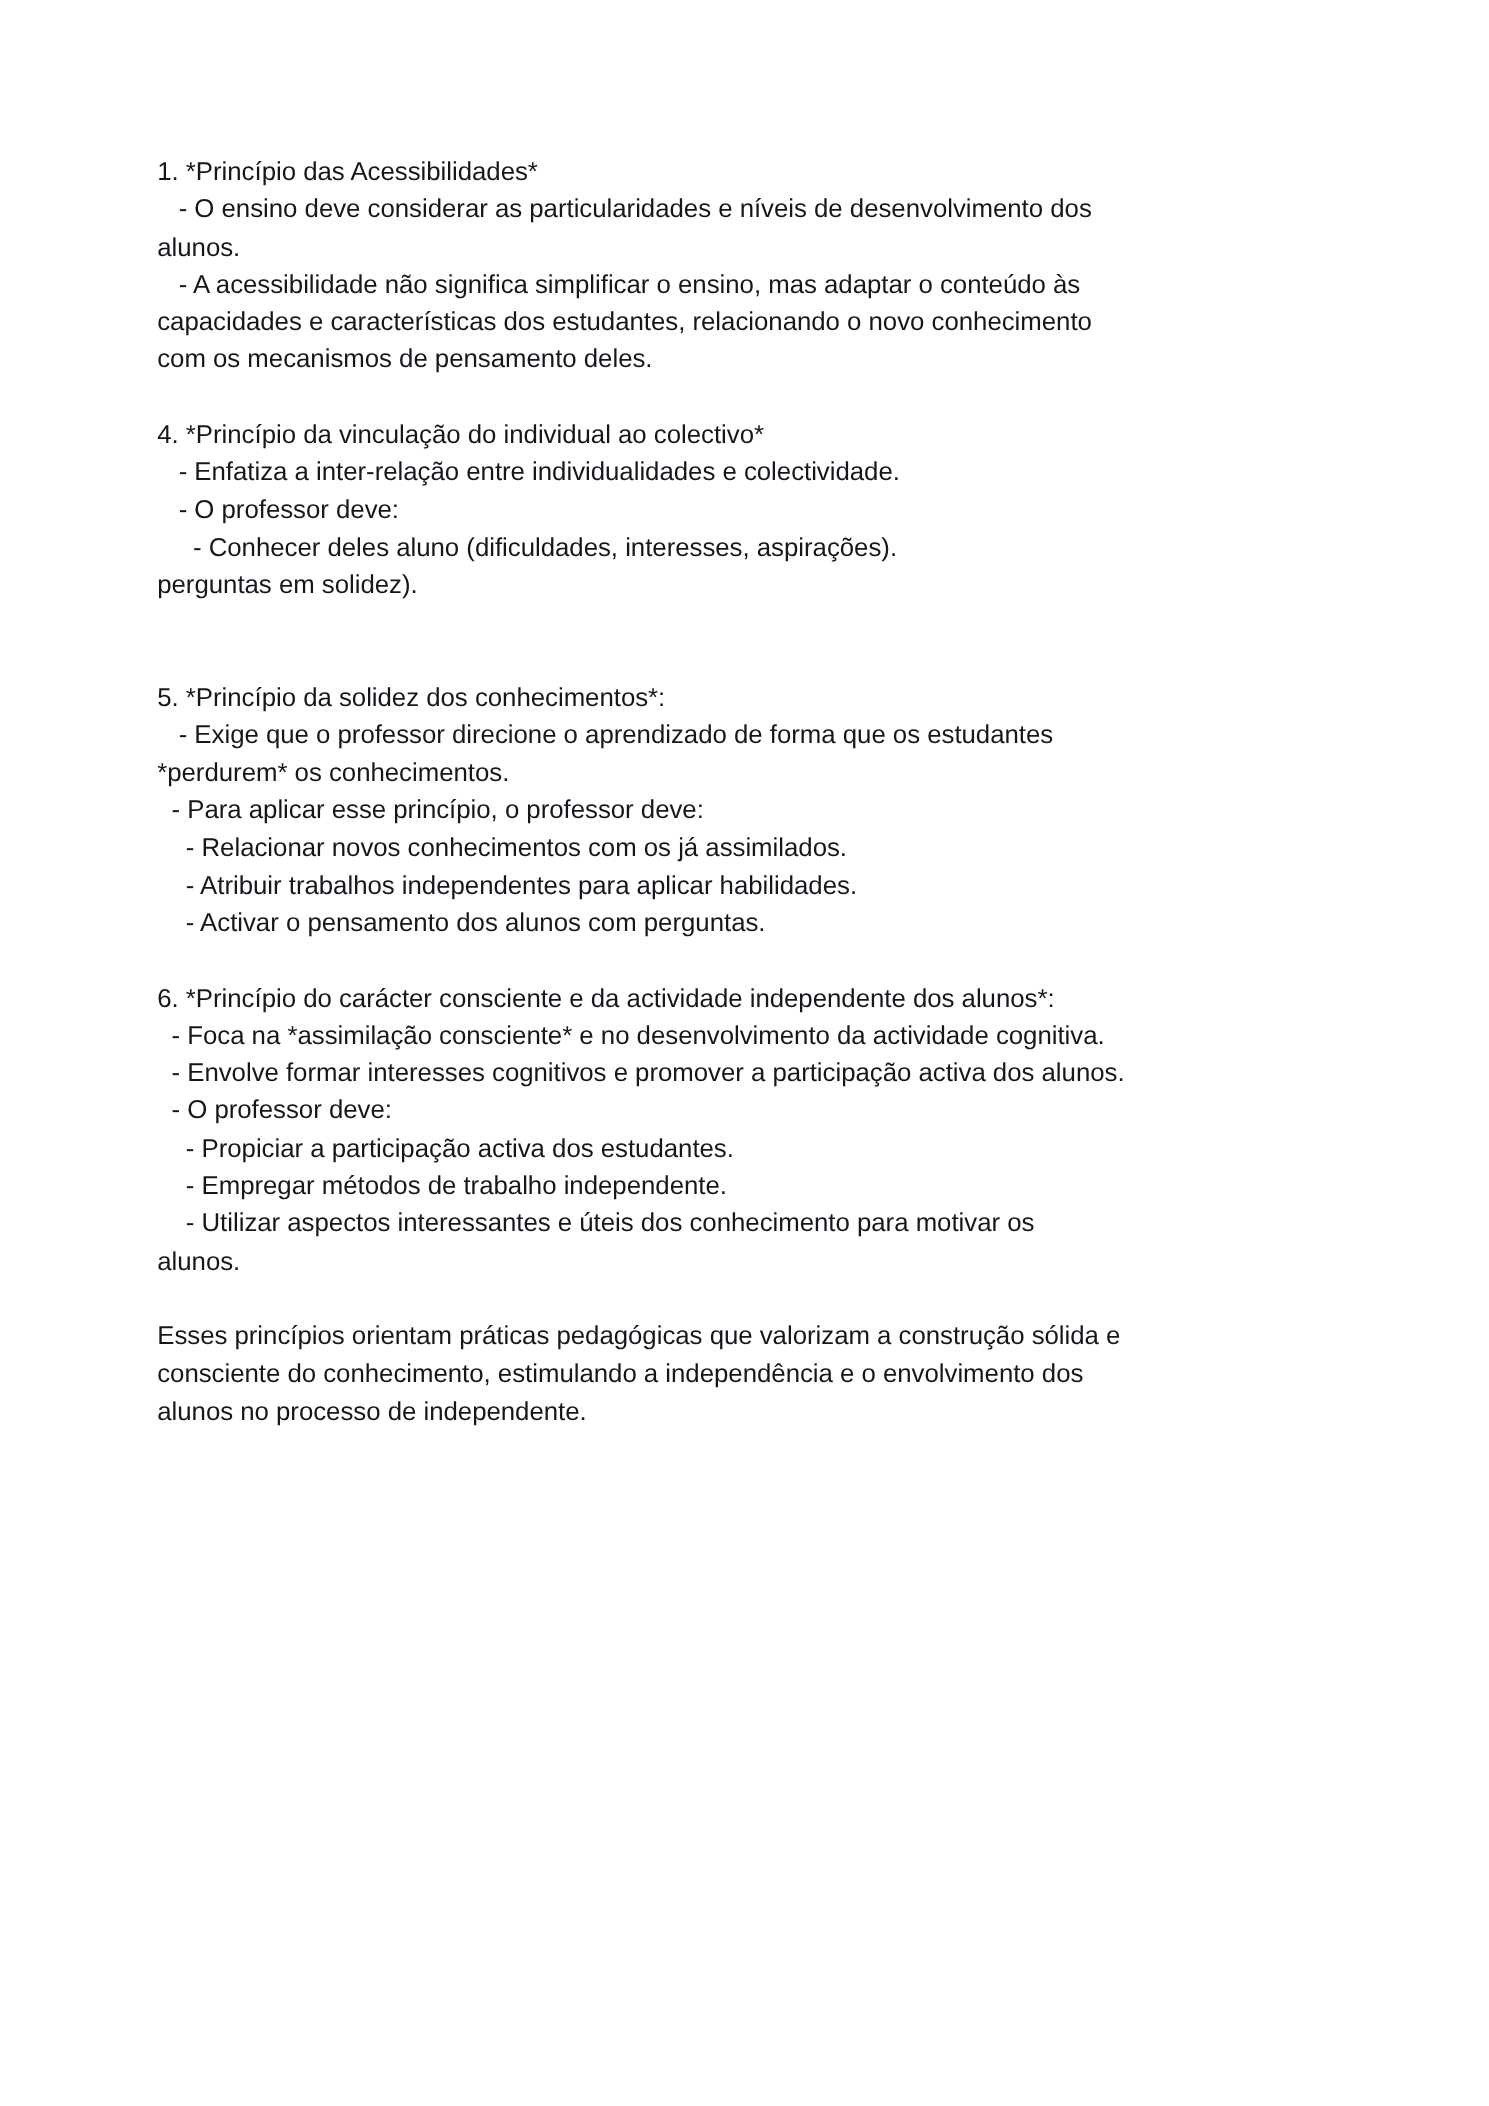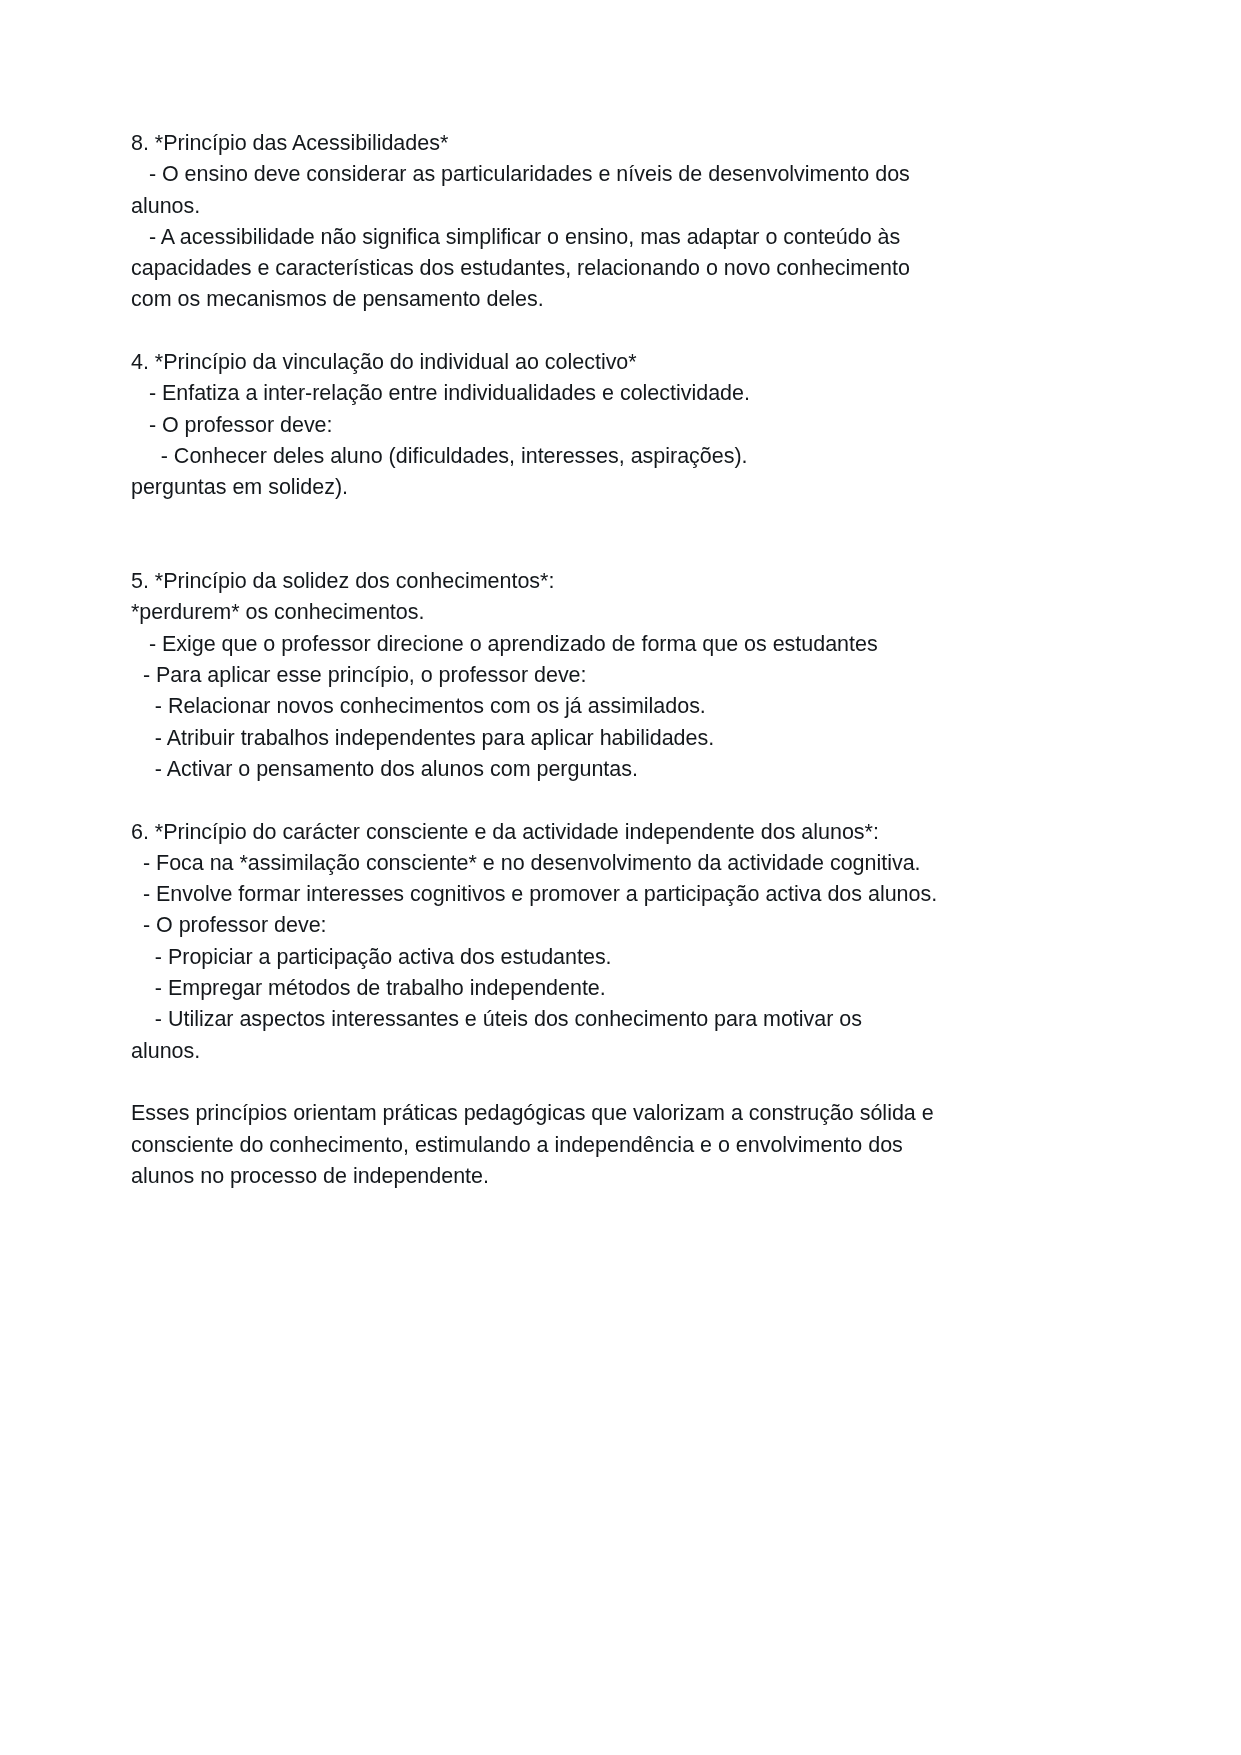--- a/index.html
+++ b/index.html
@@ -37,41 +37,41 @@
     height: 31.3px;
   }
   .block { margin: 0; padding: 0; }
 </style>
 </head>
 <body>
 
 <div class="page">
   <div class="doc-body">
       <div class="block">
-        <div class="line">8. *Princípio das Acessibilidades*</div>
+        <div class="line">1. *Princípio das Acessibilidades*</div>
         <div class="line">   - O ensino deve considerar as particularidades e níveis de desenvolvimento dos</div>
         <div class="line">alunos.</div>
         <div class="line">   - A acessibilidade não significa simplificar o ensino, mas adaptar o conteúdo às</div>
         <div class="line">capacidades e características dos estudantes, relacionando o novo conhecimento</div>
         <div class="line">com os mecanismos de pensamento deles.</div>
       </div>
       <div class="blank"></div>
       <div class="block">
         <div class="line">4. *Princípio da vinculação do individual ao colectivo*</div>
         <div class="line">   - Enfatiza a inter-relação entre individualidades e colectividade.</div>
         <div class="line">   - O professor deve:</div>
         <div class="line">     - Conhecer deles aluno (dificuldades, interesses, aspirações).</div>
         <div class="line">perguntas em solidez).</div>
       </div>
       <div class="blank"></div>
       <div class="blank"></div>
       <div class="block">
         <div class="line">5. *Princípio da solidez dos conhecimentos*:</div>
+        <div class="line">   - Exige que o professor direcione o aprendizado de forma que os estudantes</div>
         <div class="line">*perdurem* os conhecimentos.</div>
-        <div class="line">   - Exige que o professor direcione o aprendizado de forma que os estudantes</div>
         <div class="line">  - Para aplicar esse princípio, o professor deve:</div>
         <div class="line">    - Relacionar novos conhecimentos com os já assimilados.</div>
         <div class="line">    - Atribuir trabalhos independentes para aplicar habilidades.</div>
         <div class="line">    - Activar o pensamento dos alunos com perguntas.</div>
       </div>
       <div class="blank"></div>
       <div class="block">
         <div class="line">6. *Princípio do carácter consciente e da actividade independente dos alunos*:</div>
         <div class="line">  - Foca na *assimilação consciente* e no desenvolvimento da actividade cognitiva.</div>
         <div class="line">  - Envolve formar interesses cognitivos e promover a participação activa dos alunos.</div>

